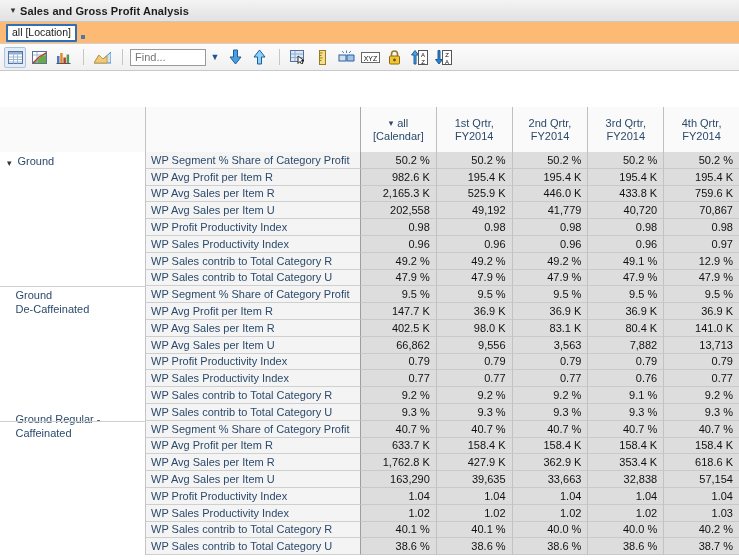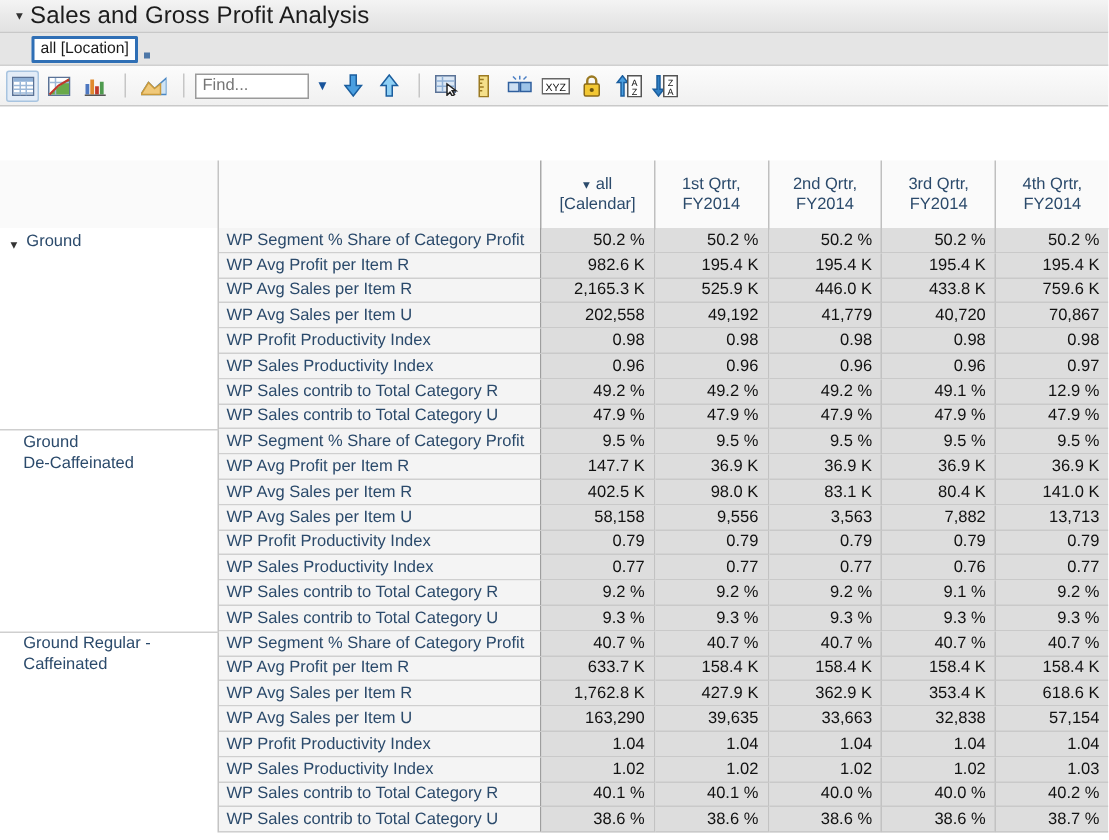--- a/index.html
+++ b/index.html
@@ -15,21 +15,21 @@
   
   .titlebar {
     height: 22px;
     background: linear-gradient(to bottom, #f4f4f4 0%, #eaeaea 50%, #e2e2e2 100%);
     border-bottom: 1px solid #c8c8c8;
     display: flex; align-items: center;
     padding-left: 6px;
     box-sizing: border-box;
   }
   .tb-caret { width: 14px; color: #333; font-size: 9px; line-height: 1; text-align: center; }
-  .tb-title { font-size: 16px; font-weight: normal; color: #1c1c1c; letter-spacing: .1px; }
+  .tb-title { font-size: 11px; font-weight: bold; color: #1c1c1c; letter-spacing: .1px; }
 
   
   .filterbar {
     height: 28px;
     background: linear-gradient(to bottom,#fbfbfb 0%, #f1f1f1 100%);
     border-bottom: 1px solid #dcdcdc;
     display: flex; align-items: center; padding-left: 5px;
     box-sizing: border-box;
   }
   .grid-icon { width: 16px; height: 14px; margin-right: 12px; position: relative; }
@@ -41,22 +41,22 @@
   .grid-icon .gi-h { position:absolute; left:1px; right:1px; height:1px; background:#b8a33c; }
   .loc-btn {
     border:1px solid #bcbcbc; background: linear-gradient(to bottom,#fdfdfd,#efefef);
     font-size:11.5px; color:#222; padding:2px 9px 3px; border-radius:1px;
   }
   .navarrows { display:flex; align-items:center; margin-left:12px; color:#c2c2c2; font-size:11px; gap:7px; }
   .navarrows span { line-height:1; }
 
   
   .tokenbar {
-    height: 22px; background:#e5e5e5; border-bottom:1px solid #d0d0d0;
-    display:flex; align-items:center; padding-left:21px; box-sizing:border-box;text-align:right;
+    height: 22px; background:#fdba74; border-bottom:1px solid #d0d0d0;
+    display:flex; align-items:center; padding-left:6px; box-sizing:border-box;text-align:right;
   }
   .token {
     border:2px solid #2f6fb5; background:#ffffff; font-size:10.5px; color:#1a1a1a;
     padding:0px 4px 1px; line-height:13px; border-radius:1px;
   }
   .token-dot { width:4px; height:4px; background:#4d77a8; margin-left:4px; align-self:flex-end; margin-bottom:4px; }
 
   
   .toolbar {
     height: 27px;
@@ -379,21 +379,21 @@
           <div class="c-meas">WP Avg Sales per Item R</div>
           <div class="c-val">402.5 K</div>
           <div class="c-val">98.0 K</div>
           <div class="c-val">83.1 K</div>
           <div class="c-val">80.4 K</div>
           <div class="c-val">141.0 K</div>
         </div>
         <div class="prow">
           <div class="c-row" style="background: transparent;"></div>
           <div class="c-meas">WP Avg Sales per Item U</div>
-          <div class="c-val">58,158</div>
+          <div class="c-val">66,862</div>
           <div class="c-val">9,556</div>
           <div class="c-val">3,563</div>
           <div class="c-val">7,882</div>
           <div class="c-val">13,713</div>
         </div>
         <div class="prow">
           <div class="c-row" style="background: transparent;"></div>
           <div class="c-meas">WP Profit Productivity Index</div>
           <div class="c-val">0.79</div>
           <div class="c-val">0.79</div>
@@ -421,21 +421,21 @@
         </div>
         <div class="prow">
           <div class="c-row" style="background: transparent;"></div>
           <div class="c-meas">WP Sales contrib to Total Category U</div>
           <div class="c-val">9.3 %</div>
           <div class="c-val">9.3 %</div>
           <div class="c-val">9.3 %</div>
           <div class="c-val">9.3 %</div>
           <div class="c-val">9.3 %</div>
         </div>
-        <div class="grouplabel" style="top: 268px; height: 134.4px;">
+        <div class="grouplabel" style="top: 258px; height: 134.4px;">
           <span class="gcaret">&nbsp;</span>
           <span class="gtext">Ground Regular -<br>Caffeinated</span>
         </div>
         <div class="group-sep" style="top: 268.8px;"></div>
         <div class="prow">
           <div class="c-row" style="background: transparent;"></div>
           <div class="c-meas">WP Segment % Share of Category Profit</div>
           <div class="c-val">40.7 %</div>
           <div class="c-val">40.7 %</div>
           <div class="c-val">40.7 %</div>

